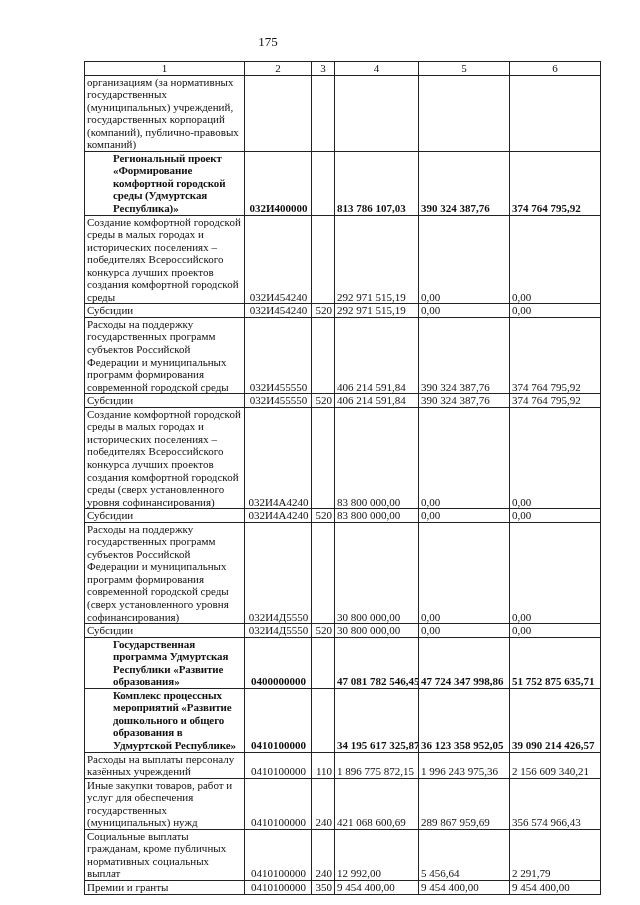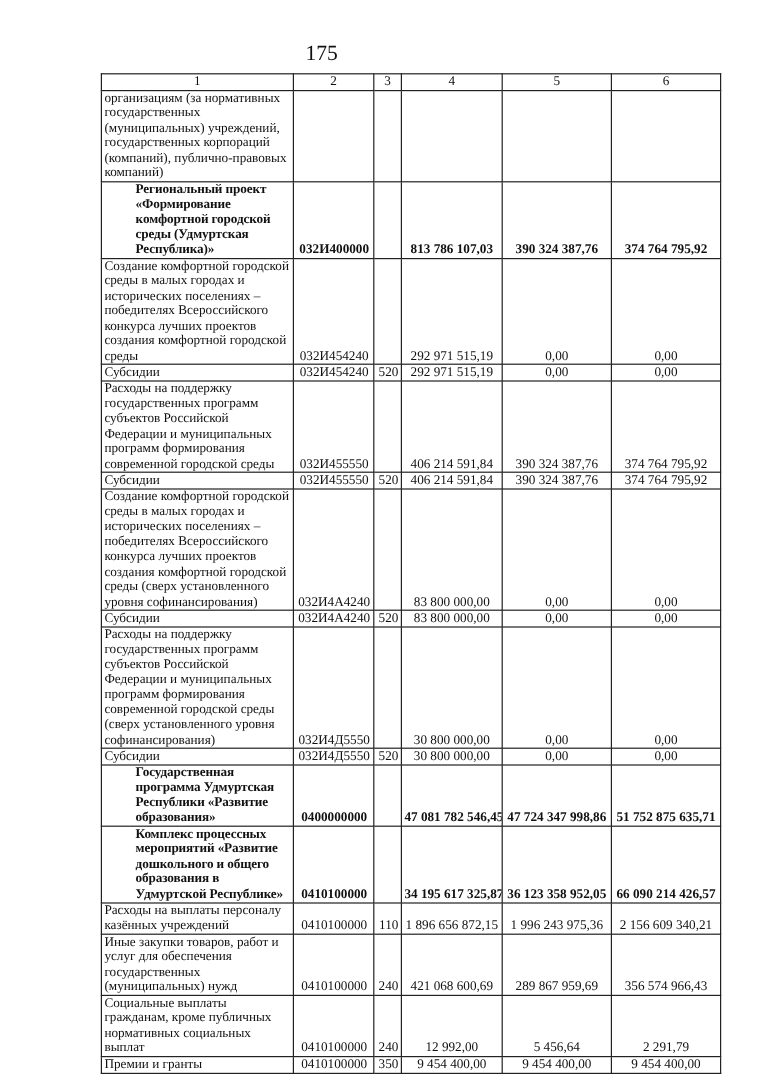--- a/index.html
+++ b/index.html
@@ -1,27 +1,27 @@
 <!DOCTYPE html>
 <html><head>
 <meta charset="utf-8">
 <style>
   html, body { margin: 0; padding: 0; background: #ffffff; }
   body { width: 640px; height: 905px; position: relative; overflow: hidden;
          font-family: "Liberation Serif", "DejaVu Serif", serif; color: #111; }
   .page-num { position: absolute; top: 34px; left: 0; width: 536px; text-align: center;
-              font-size: 18px; }
+              font-size: 13px; }
   table.budget { position: absolute; left: 84px; top: 61px; border-collapse: collapse;
                  table-layout: fixed; width: 516px; font-size: 11px; line-height: 12.55px; }
   table.budget td { border: 1px solid #222; padding: 0 2px; vertical-align: bottom;
                     white-space: nowrap; overflow: hidden; }
   table.budget td.c1 { white-space: normal; text-align: left; }
   table.budget td.c2 { text-align: center; padding-left: 3px; }
   table.budget td.c3 { text-align: right; }
-  table.budget td.num { text-align: center; }
+  table.budget td.num { text-align: left; }
   table.budget tr.head td { text-align: center; vertical-align: middle; }
   table.budget tr.bold td { font-weight: bold; }
   table.budget tr.bold td.c1 { letter-spacing: -0.1px; padding-left: 28px; }
 </style>
 </head>
 <body>
 
 <div class="page-num">175</div>
 
 <table class="budget">
@@ -129,27 +129,27 @@
         <td class="c4 num">47 081 782 546,45</td>
         <td class="c5 num">47 724 347 998,86</td>
         <td class="c6 num">51 752 875 635,71</td>
       </tr>
       <tr class="bold">
         <td class="c1">Комплекс процессных мероприятий «Развитие дошкольного и общего образования в Удмуртской Республике»</td>
         <td class="c2">0410100000</td>
         <td class="c3"></td>
         <td class="c4 num">34 195 617 325,87</td>
         <td class="c5 num">36 123 358 952,05</td>
-        <td class="c6 num">66 090 214 426,57</td>
+        <td class="c6 num">39 090 214 426,57</td>
       </tr>
       <tr>
         <td class="c1">Расходы на выплаты персоналу казённых учреждений</td>
         <td class="c2">0410100000</td>
         <td class="c3">110</td>
-        <td class="c4 num">1 896 656 872,15</td>
+        <td class="c4 num">1 896 775 872,15</td>
         <td class="c5 num">1 996 243 975,36</td>
         <td class="c6 num">2 156 609 340,21</td>
       </tr>
       <tr>
         <td class="c1">Иные закупки товаров, работ и услуг для обеспечения государственных (муниципальных) нужд</td>
         <td class="c2">0410100000</td>
         <td class="c3">240</td>
         <td class="c4 num">421 068 600,69</td>
         <td class="c5 num">289 867 959,69</td>
         <td class="c6 num">356 574 966,43</td>

